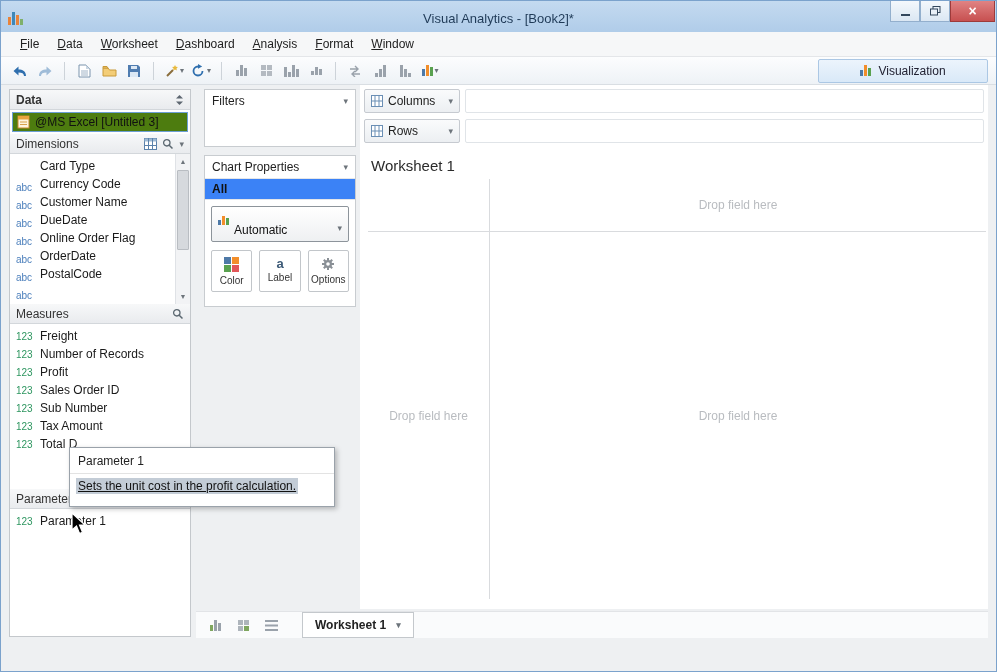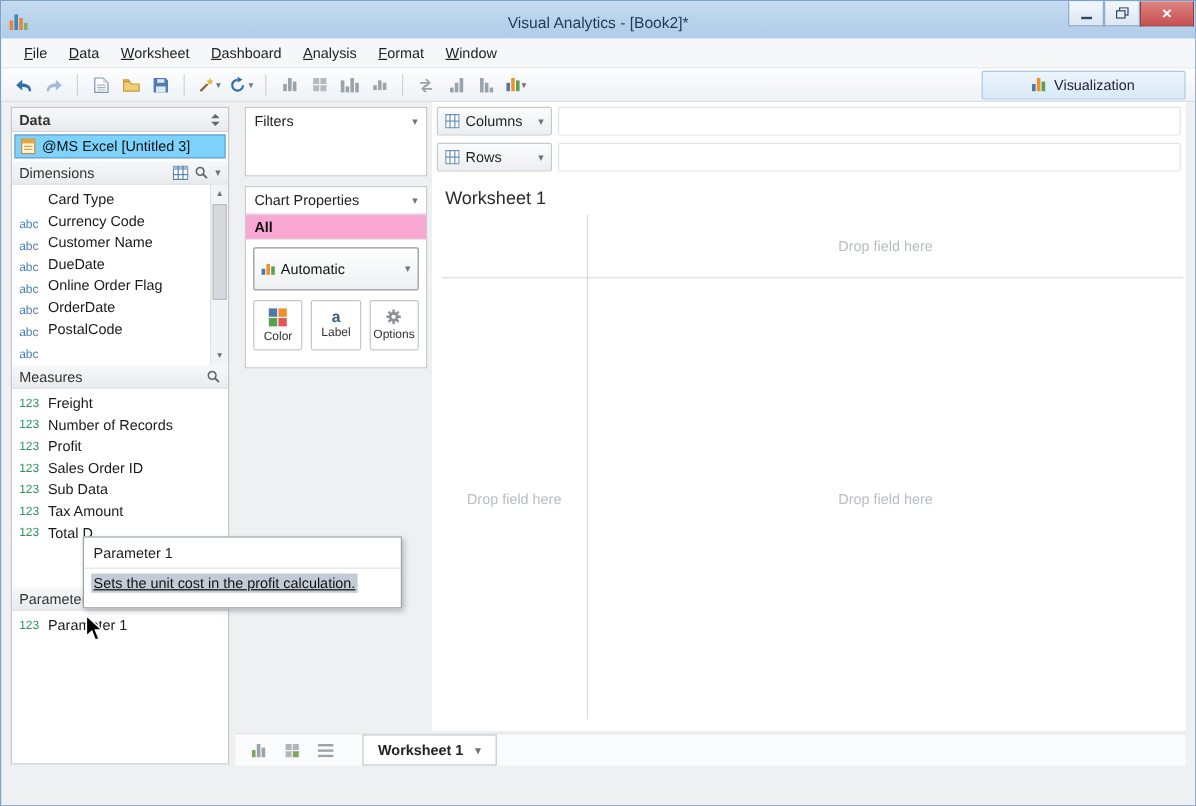--- a/index.html
+++ b/index.html
@@ -44,21 +44,21 @@
              border:1px solid #abc7e4; border-radius:2px; font-size:12px; color:#223; }
 
   
   .data-panel { position:absolute; left:8px; top:88px; width:182px; height:548px;
                 background:#fff; border:1px solid #c4c8cc; display:flex; flex-direction:column; }
   .panel-header { height:20px; flex:0 0 20px; background:linear-gradient(#f7f8f9,#e9ebee);
                   border-bottom:1px solid #d3d7db; display:flex; align-items:center;
                   padding:0 6px; font-size:12px; color:#333; }
   .panel-header .right-icons { margin-left:auto; display:flex; align-items:center; gap:5px; }
   .ds-row-wrap { flex:0 0 24px; padding:2px; }
-  .ds-row { height:20px; background:#7dd3fc; border:1px solid #6d9fd4; display:flex;
+  .ds-row { height:20px; background:#4d7c0f; border:1px solid #6d9fd4; display:flex;
             align-items:center; gap:5px; padding:0 4px; font-size:12px; color:#111; }
   .field-list { position:relative; background:#fff; padding-top:3px; }
   .dims-list { flex:0 0 150px; border-bottom:0; }
   .meas-list { flex:0 0 165px; }
   .params-list { flex:1 1 auto; }
   .field-row { height:18px; display:flex; align-items:center; gap:4px; padding-left:6px;
                font-size:12px; color:#1a1a1a; white-space:nowrap; }
   .icon-abc { color:#4a7ebb; font-size:10px; width:20px; flex:0 0 20px;margin-top:43px; }
   .icon-123 { color:#2e9660; font-size:10px; width:20px; flex:0 0 20px; }
   .icon-cell { width:20px; flex:0 0 20px; display:flex; }
@@ -73,24 +73,24 @@
   .sb-thumb { position:absolute; left:1px; top:16px; width:12px; height:80px; background:#d6d9dd;
               border:1px solid #b9bdc2; border-radius:1px; }
 
   
   .card { position:absolute; background:#fff; border:1px solid #c8ccd0; width:152px; left:203px; }
   .filters-card { top:88px; height:58px; }
   .props-card { top:154px; height:152px; }
   .card-header { height:22px; display:flex; align-items:center; padding:0 7px; font-size:12px; color:#222; }
   .card-header .caret { margin-left:auto; }
   .all-row { height:22px; display:flex; align-items:center; padding:0 7px; font-size:12px;
-             font-weight:bold; color:#111; background:#f9a8d4; border-top:1px solid #e4e6e9;
+             font-weight:bold; color:#111; background:#3b82f6; border-top:1px solid #e4e6e9;
              border-bottom:1px solid #e4e6e9; }
   .mark-select { margin:6px; height:36px; border:1px solid #8d949b; border-radius:2px;
-                 background:linear-gradient(#fff,#eef0f2); display:flex; align-items:center;
+                 background:linear-gradient(#fff,#eef0f2); display:flex; 
                  gap:5px; padding:16px 6px; font-size:12px; color:#111; }
   .mark-select .caret { margin-left:auto; }
   .prop-btn-row { display:flex; gap:7px; padding:2px 6px; }
   .prop-btn { width:44px; height:42px; border:1px solid #c2c6ca; border-radius:2px; background:#fff;
               display:flex; flex-direction:column; align-items:center; justify-content:center;
               gap:3px; font-size:10px; color:#333; }
   .color-grid { display:grid; grid-template-columns:7px 7px; grid-template-rows:7px 7px; gap:1px; }
   .color-grid i:nth-child(1){background:#4e79a7} .color-grid i:nth-child(2){background:#f28e2b}
   .color-grid i:nth-child(3){background:#59a14f} .color-grid i:nth-child(4){background:#e15759}
   .label-glyph { font-size:13px; font-weight:bold; color:#3c5a77; line-height:10px; }
@@ -387,21 +387,21 @@
       <div class="field-row">
           <span class="icon-123">123</span>
           <span>Profit</span>
         </div>
       <div class="field-row">
           <span class="icon-123">123</span>
           <span>Sales Order ID</span>
         </div>
       <div class="field-row">
           <span class="icon-123">123</span>
-          <span>Sub Data</span>
+          <span>Sub Number</span>
         </div>
       <div class="field-row">
           <span class="icon-123">123</span>
           <span>Tax Amount</span>
         </div>
       <div class="field-row">
           <span class="icon-123">123</span>
           <span>Total D</span>
         </div>
     </div>

